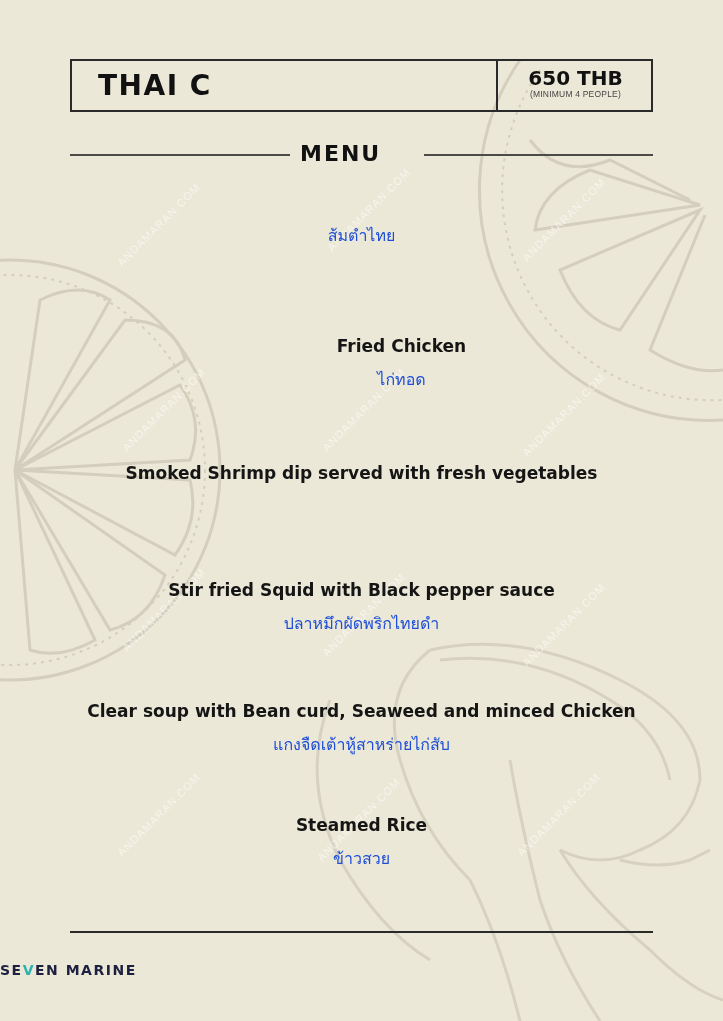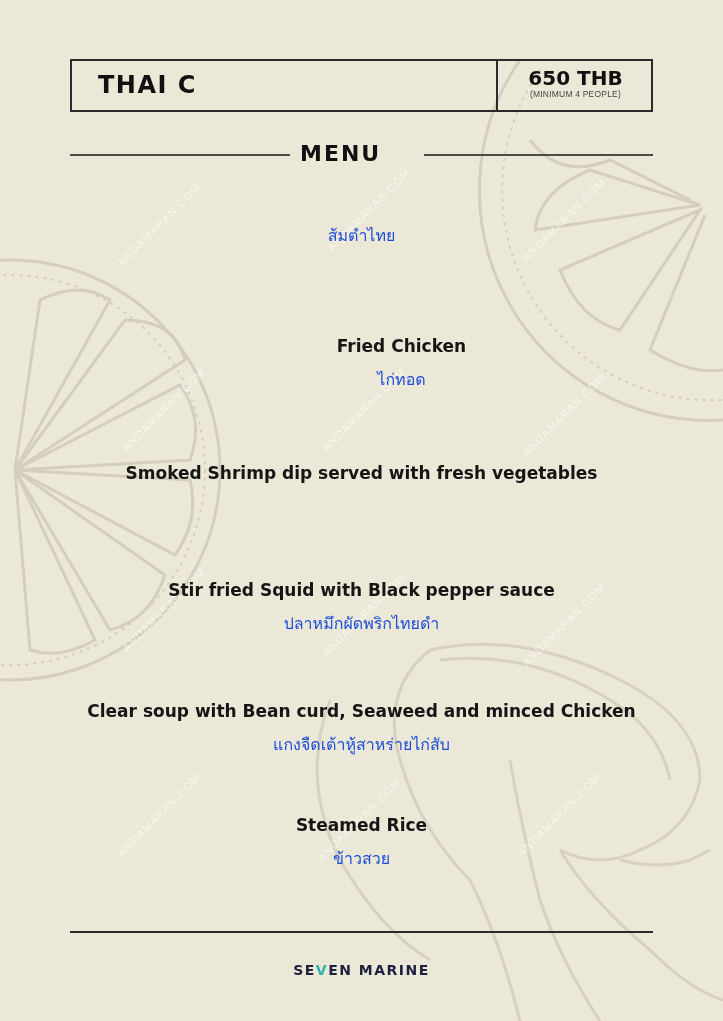--- a/index.html
+++ b/index.html
@@ -16,21 +16,21 @@
     font-family: "Liberation Sans", sans-serif; font-size: 11px; letter-spacing: 1px;
     transform: rotate(-45deg); transform-origin: left top; white-space: nowrap;
     pointer-events: none;
   }
   .header-box {
     position: absolute; left: 70px; top: 59px; width: 583px; height: 53px;
     border: 2px solid #2a2a2a; box-sizing: border-box;
   }
   .header-title {
     position: absolute; left: 26px; top: 0; height: 49px; line-height: 49px;
-    font-size: 24px; font-weight: bold; letter-spacing: 1.5px;
+    font-size: 28px; font-weight: bold; letter-spacing: 1.5px;
   }
   .header-divider {
     position: absolute; left: 424px; top: 0; width: 2px; height: 49px; background: #2a2a2a;
   }
   .price-cell {
     position: absolute; left: 426px; top: 0; width: 155px; height: 40px;
     text-align: center;
   }
   .price {
     font-size: 20px; font-weight: bold; margin-top: 6px; line-height: 22px;
@@ -48,21 +48,21 @@
     position: absolute; left: 0; width: 723px; text-align: center;
   }
   .dish-en {
     font-size: 17px; font-weight: bold; line-height: 24px; color: #151515;
   }
   .dish-th {
     font-size: 16px; line-height: 24px; margin-top: 10px; color: #1d4ed8;
   }
   .footer-line { position: absolute; left: 70px; top: 931px; width: 583px; height: 2px; background: #2a2a26; }
   .brand {
-    position: absolute; left: 0; width: 723px; top: 962px; text-align: center;
+    position: absolute; left: 0; width: 723px; top: 962px; 
     font-size: 14px; font-weight: bold; letter-spacing: 1.5px; color: #1d2040;
   }
   .brand .v { color: #2bb3b1; }
 </style>
 </head>
 <body>
 
 <svg class="bg-art" viewBox="0 0 723 1021">
   <g fill="none" stroke="#d3cebd" stroke-width="3">
     <circle cx="10" cy="470" r="210"></circle>

